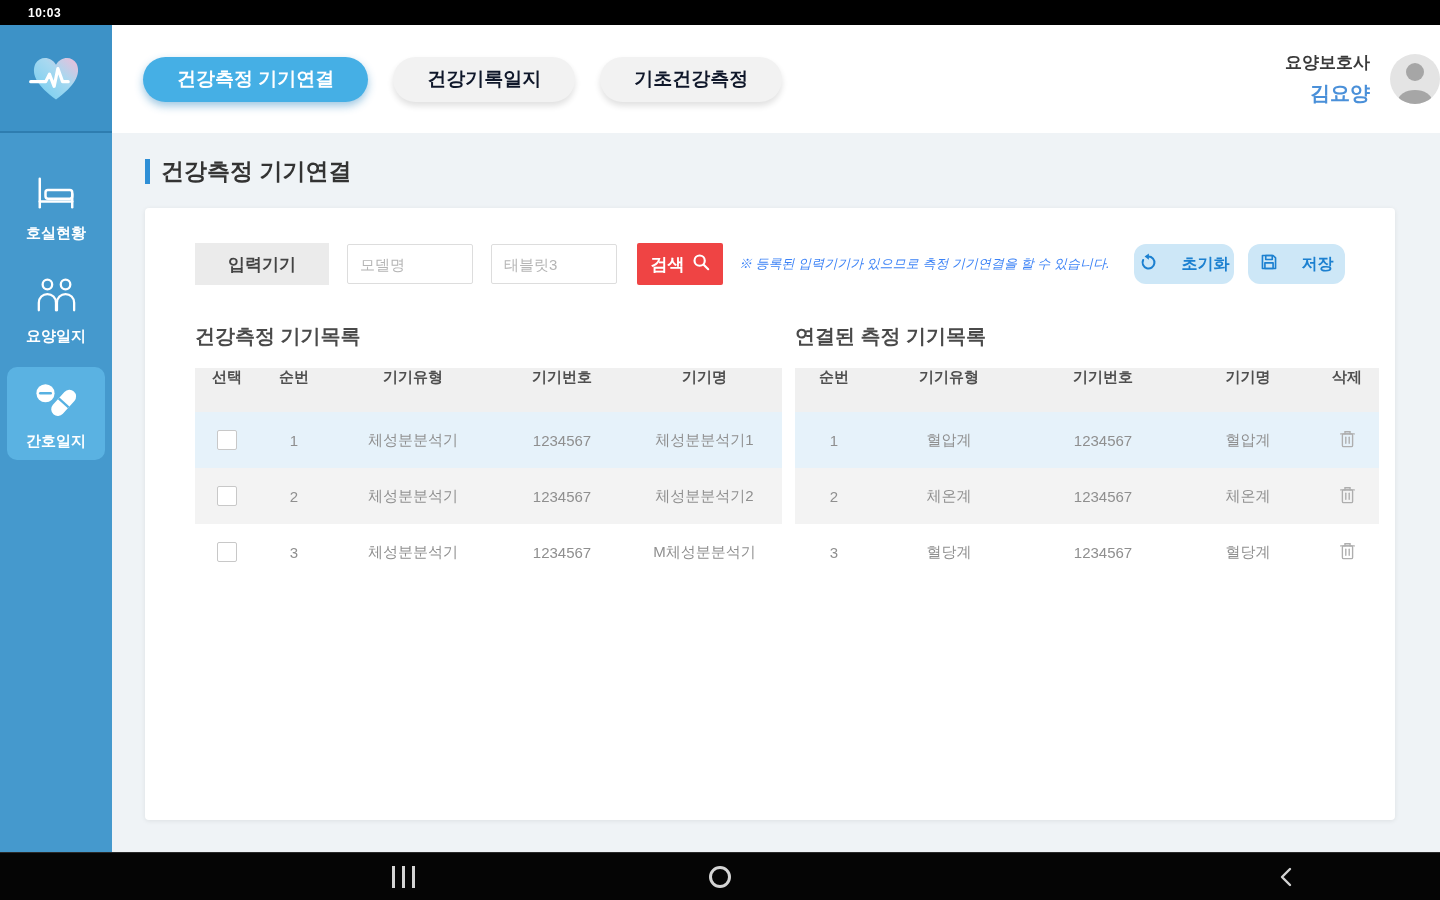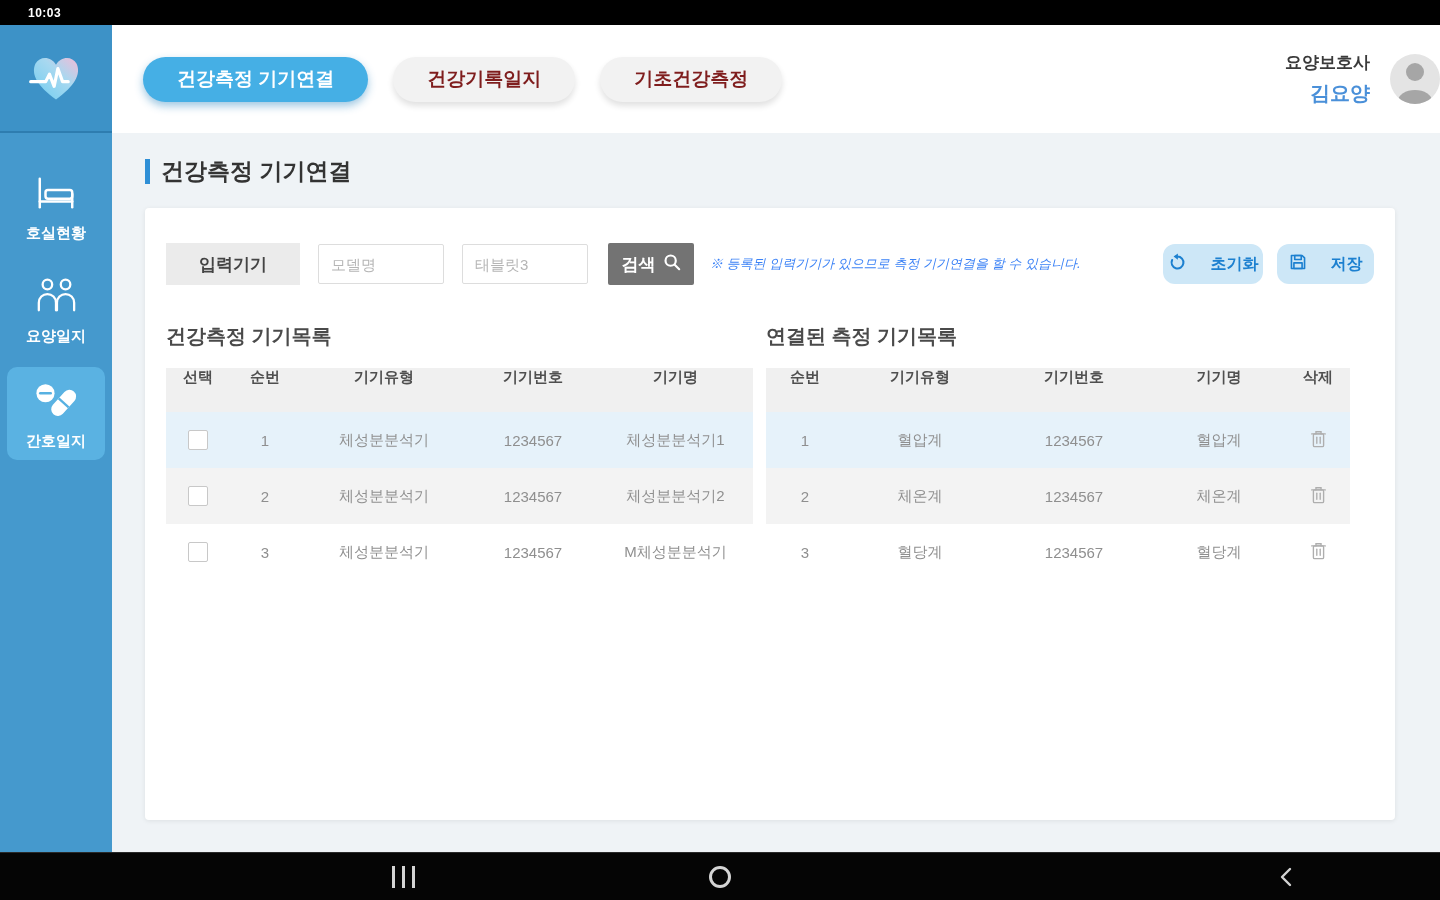--- a/index.html
+++ b/index.html
@@ -9,48 +9,48 @@
   
   .statusbar { position:absolute; top:0; left:0; width:100%; height:25px; background:#000; display:flex; align-items:center; padding-left:28px; }
   .statusbar .time { color:#fff; font-size:12px; font-weight:bold; letter-spacing:.5px; }
 
   
   .header { position:absolute; top:25px; left:0; width:100%; height:108px; background:#fff; display:flex; align-items:center; box-shadow:0 1px 0 rgba(0,0,0,.05); }
   .logo-block { width:112px; height:108px; background:#3d92c7; display:flex; align-items:center; justify-content:center; flex:0 0 112px; border-bottom:2px solid #2e7db0; }
   .tabs { display:flex; align-items:center; margin-left:31px; gap:25px; }
   .tab { height:45px; padding:0 34px; border-radius:24px; display:flex; align-items:center; justify-content:center; font-size:19px; font-weight:bold; cursor:pointer; white-space:nowrap; }
   .tab.active { background:#45afe5; color:#fff; box-shadow:0 4px 8px rgba(40,130,190,.45); }
-  .tab.inactive { background:#f2f2f2; color:#7f1d1d; box-shadow:0 4px 6px rgba(0,0,0,.12); }
+  .tab.inactive { background:#f2f2f2; color:#0f172a; box-shadow:0 4px 6px rgba(0,0,0,.12); }
   .user-area { margin-left:auto; display:flex; align-items:center; }
   .user-text { text-align:right; margin-right:20px; }
   .user-role { font-size:17px; font-weight:bold; color:#3a3a3a; margin-bottom:6px; }
   .user-name { font-size:20px; font-weight:bold; color:#4a90d9; }
   .avatar { width:50px; height:50px; border-radius:50%; background:#e4e4e4; position:relative; overflow:hidden; }
   .avatar .head { position:absolute; top:9px; left:16px; width:18px; height:18px; border-radius:50%; background:#a6a6a6; }
   .avatar .body { position:absolute; bottom:-8px; left:8px; width:34px; height:22px; border-radius:50%; background:#a6a6a6; }
 
   
   .sidebar { position:absolute; top:133px; left:0; width:112px; height:719px; background:#4599cd; display:flex; flex-direction:column; align-items:center; padding-top:28px; }
   .side-item { width:98px; padding:10px 0 9px; margin-bottom:12px; border-radius:10px; display:flex; flex-direction:column; align-items:center; cursor:pointer; }
   .side-item.active { background:#5ab2e2; }
   .side-item .lbl { color:#fff; font-size:15px; font-weight:bold; margin-top:7px; }
 
   
   .main { position:absolute; top:133px; left:112px; width:1328px; height:719px; background:#eff3f6; }
   .page-title-row { display:flex; align-items:center; margin:23px 0 0 33px; }
   .title-bar { width:5px; height:25px; background:#2f8fd6; margin-right:11px; }
   .page-title { font-size:23px; font-weight:bold; color:#333; }
-  .card { position:absolute; left:33px; top:75px; width:1250px; height:612px; background:#fff; border-radius:4px; box-shadow:0 1px 5px rgba(0,0,0,.08); padding:0 21px; }
+  .card { position:absolute; left:33px; top:75px; width:1250px; height:612px; background:#fff; border-radius:4px; box-shadow:0 1px 5px rgba(0,0,0,.08); padding:0 50px; }
 
   
   .search-row { margin-top:35px; display:flex; align-items:center; }
   .device-label { width:134px; height:42px; background:#ebebeb; color:#444; font-size:17px; font-weight:bold; display:flex; align-items:center; justify-content:center; }
   .txt-input { margin-left:18px; width:126px; height:40px; border:1px solid #ddd; border-radius:2px; padding:0 12px; font-size:15px; color:#555; font-family:"Liberation Sans", sans-serif; }
   .txt-input::placeholder { color:#b5b5b5; }
-  .search-btn { margin-left:20px; width:86px; height:42px; background:#737373; border:none; border-radius:2px; color:#fff; font-size:17px; font-weight:bold; display:flex; align-items:center; justify-content:center; gap:7px; cursor:pointer; }
+  .search-btn { margin-left:20px; width:86px; height:42px; background:#ef4444; border:none; border-radius:2px; color:#fff; font-size:17px; font-weight:bold; display:flex; align-items:center; justify-content:center; gap:7px; cursor:pointer; }
   .note { margin-left:16px; font-size:13px; color:#3b82f6;font-style:italic; }
   .spacer { flex:1; }
   .soft-btn { height:40px; background:#cde7f7; border:none; border-radius:12px; color:#1c80d0; font-size:16px; font-weight:bold; display:flex; align-items:center; justify-content:center; gap:24px; cursor:pointer; }
   .reset-btn { width:100px; }
   .save-btn { width:97px; margin-left:14px; }
 
   
   .tables-row { display:flex; margin-top:38px; gap:13px; }
   .tbl-block { display:flex; flex-direction:column; }
   .tbl-left { width:587px; }

